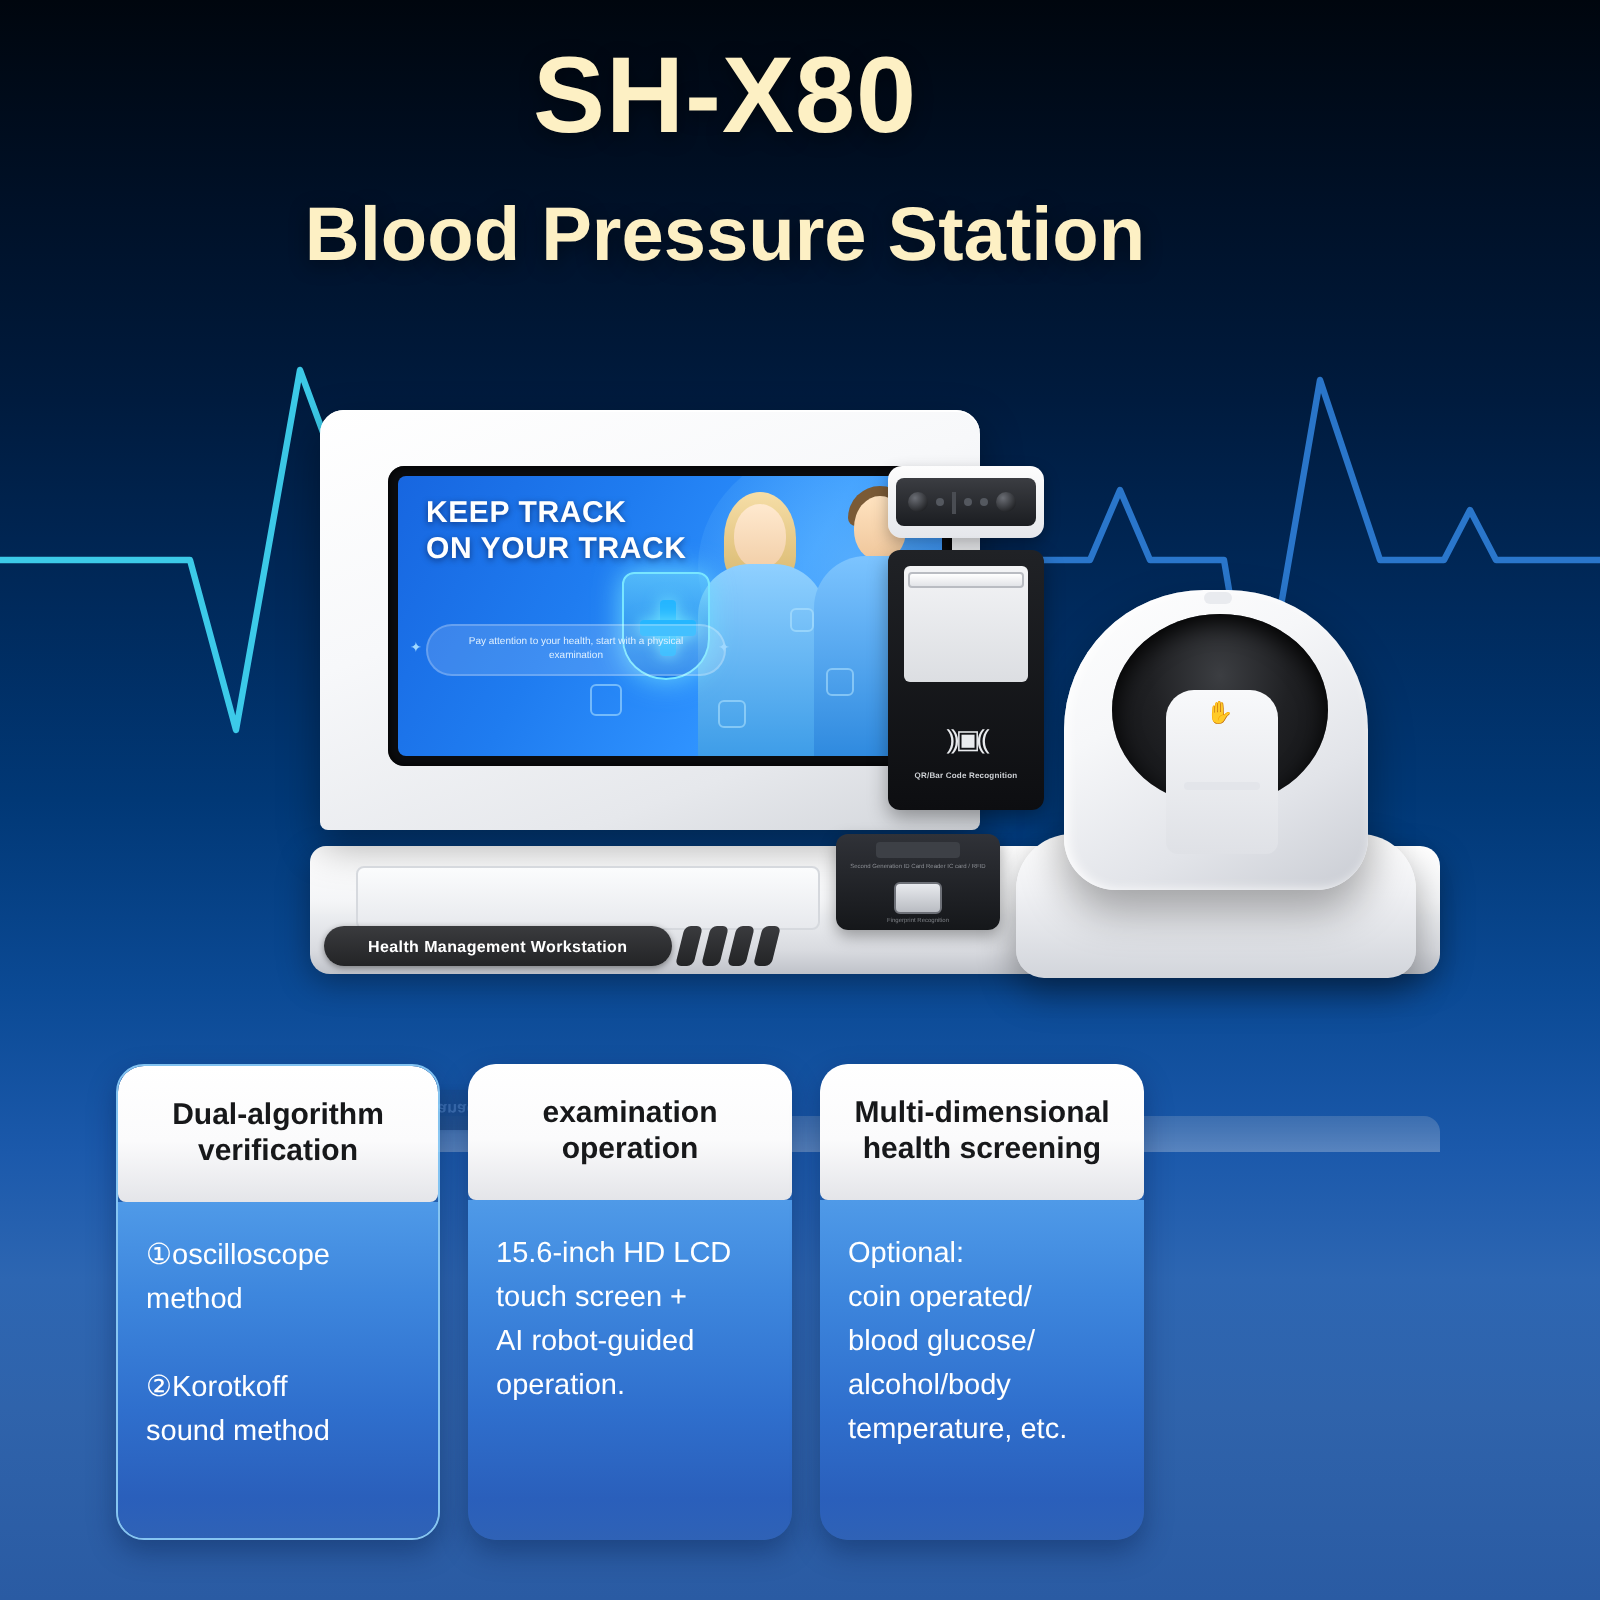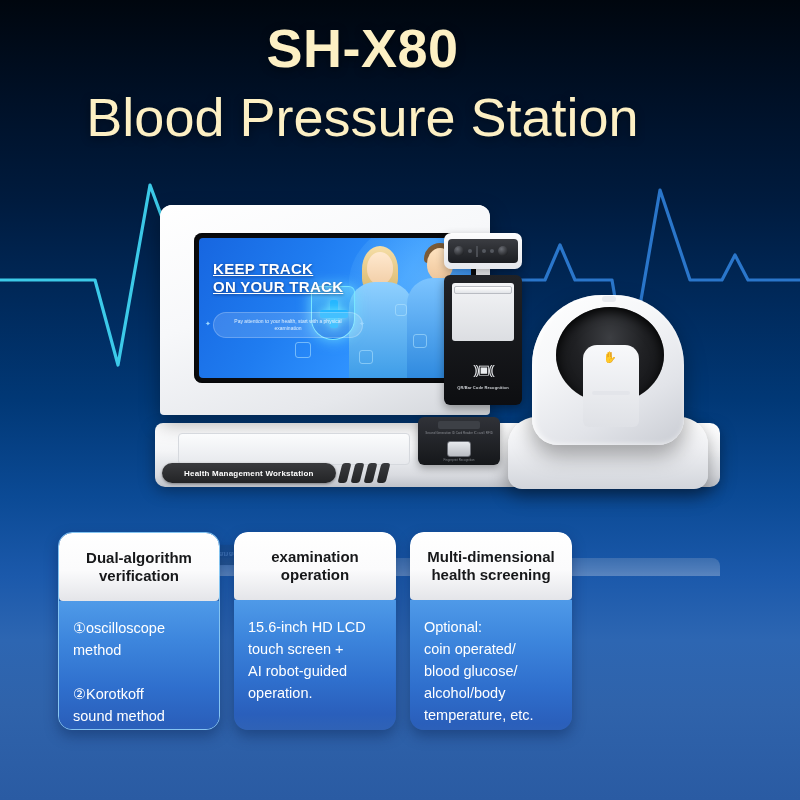--- a/index.html
+++ b/index.html
@@ -33,22 +33,22 @@
   #title-block {
     position:absolute; left:0; top:20px; width:725px;
     text-align:center; z-index:6;
   }
   #model-name {
     font-size:54px; font-weight:700; letter-spacing:.5px;
     color:#fdf0c4; line-height:1.05;
     text-shadow:0 2px 10px rgba(0,0,0,.45);
   }
   #product-title {
-    font-size:54px; font-weight:400; color:#fdf0c4;
-    line-height:1.15; margin-top:9px;
+    font-size:38px; font-weight:700; color:#fdf0c4;
+    line-height:1.15; margin-top:20px;
     text-shadow:0 2px 10px rgba(0,0,0,.45);
   }
 
   
   #device { position:absolute; left:140px; top:195px; width:580px; height:330px; z-index:5; }
 
   
   #desk {
     position:absolute; left:15px; top:228px; width:565px; height:62px;
     background:linear-gradient(180deg,#ffffff 0%,#f4f5f7 45%,#dcdee3 78%,#c3c6cd 100%);
@@ -76,23 +76,23 @@
   #screen {
     position:absolute; left:5px; top:5px; width:272px; height:140px;
     border-radius:4px; overflow:hidden;
     background:linear-gradient(120deg,#1766e0 0%,#1f7cf0 35%,#2f93ff 65%,#1a6fe6 100%);
   }
   .screen-glow{
     position:absolute; border-radius:50%;
     background:radial-gradient(circle,rgba(120,200,255,.55),rgba(120,200,255,0));
   }
   #screen-head {
-    position:absolute; left:14px; top:22px; width:160px;
+    position:absolute; left:14px; top:10px; width:160px;
     color:#fff; font-weight:700; font-size:15px; line-height:1.2;
-    letter-spacing:.3px; text-shadow:0 1px 3px rgba(0,0,30,.5);text-decoration:underline;
+    letter-spacing:.3px; text-shadow:0 1px 3px rgba(0,0,30,.5);
   }
   #screen-sub {
     position:absolute; left:14px; top:74px; width:150px; height:26px;
     border-radius:13px; background:rgba(255,255,255,.14);
     border:1px solid rgba(255,255,255,.22);
     color:#dff0ff; font-size:5px; line-height:1.35;
     display:flex; align-items:center; justify-content:center; text-align:center;
     padding:0 14px;
   }
   .spark { position:absolute; color:#9fd8ff; font-size:7px; }
@@ -242,21 +242,21 @@
     position:absolute; left:15px; top:0; width:565px; height:18px;
     background:linear-gradient(180deg,#e7e9ee,#cfd2d8); border-radius:0 0 8px 8px;
   }
 
   
   #cards {
     position:absolute; left:58px; top:532px; width:690px; height:240px;
     display:flex; gap:14px; z-index:7;
   }
   .card {
-    width:162px; height:198px;
+    width:162px; height:238px;
     border-radius:14px; overflow:hidden;
     display:flex; flex-direction:column;
     box-shadow:0 6px 14px rgba(0,20,60,.35);
   }
   .card-hl { border:1px solid rgba(150,215,255,.85); }
   .card-head {
     height:68px; flex:none;
     background:linear-gradient(180deg,#ffffff 0%,#fbfbfc 55%,#e4e5e9 100%);
     border-radius:13px 13px 4px 4px;
     display:flex; align-items:center; justify-content:center; text-align:center;

